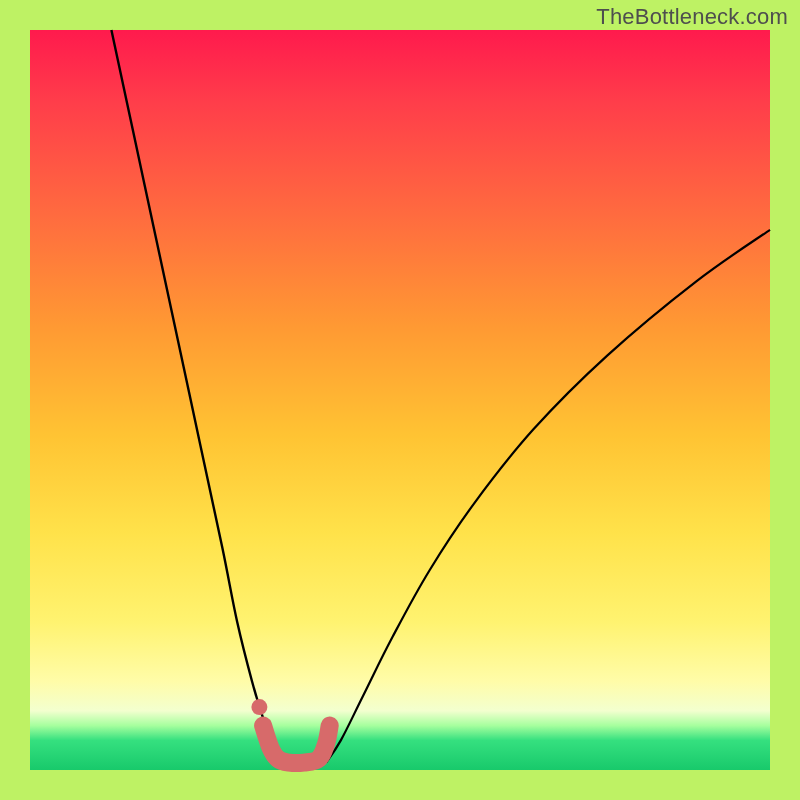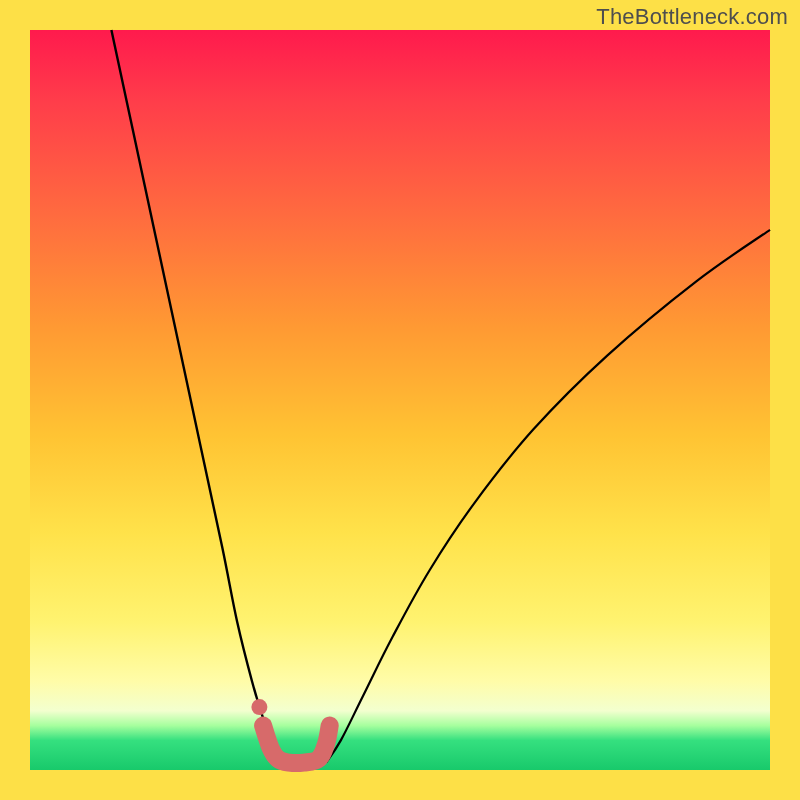--- a/index.html
+++ b/index.html
@@ -10,21 +10,21 @@
     background: #000;
     overflow: hidden;
     font-family: Arial, Helvetica, sans-serif;
   }
   .frame {
     position: absolute;
     top: 0;
     left: 0;
     width: 800px;
     height: 800px;
-    background: #fde047;
+    background: #bef264;
   }
   .plot {
     position: absolute;
     top: 30px;
     left: 30px;
     width: 740px;
     height: 740px;
     
     background: linear-gradient(
       to bottom,

